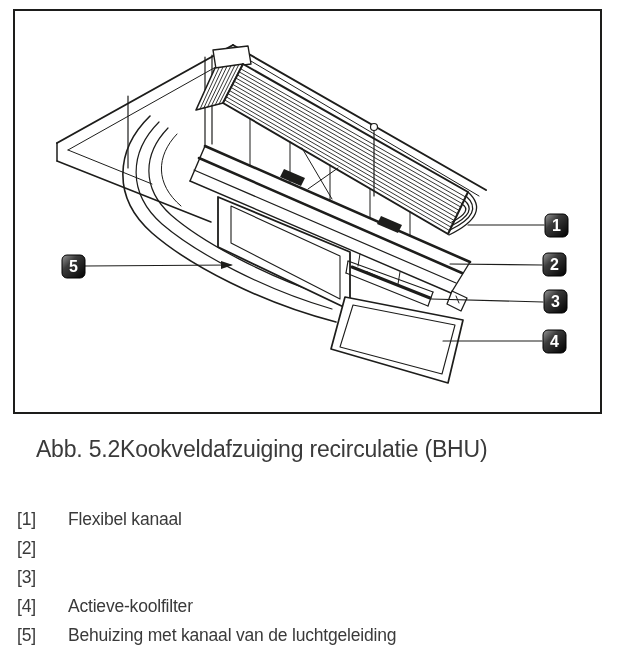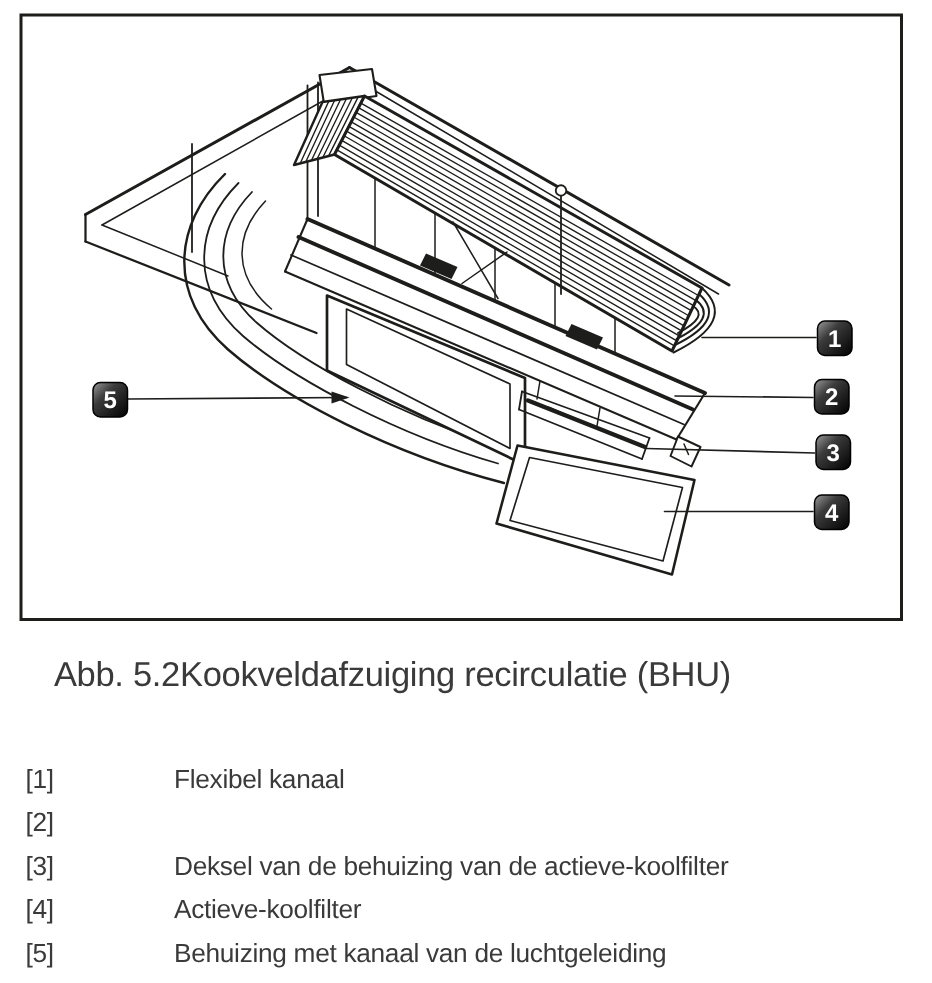--- a/index.html
+++ b/index.html
@@ -10,21 +10,21 @@
   .figure-svg{position:absolute;left:0;top:0;}
   .caption{
     position:absolute;left:17px;top:436px;font-size:23px;letter-spacing:-0.2px;
     white-space:nowrap;
     text-align:right;
   }
   .caption .cap-label{display:inline-block;min-width:103px;}
   .legend{position:absolute;left:17px;top:505px;font-size:17.5px;letter-spacing:-0.2px;}
   .legend-row{display:flex;height:29px;line-height:29px;align-items:center;}
   .legend-row .num{display:inline-block;width:51px;flex:0 0 51px;}
-  .legend-row .lbl{white-space:nowrap;margin-left:48px;}
+  .legend-row .lbl{white-space:nowrap;}
 </style>
 </head>
 <body>
 
 <div class="page">
 
   <svg class="figure-svg" width="621" height="430" viewBox="0 0 621 430">
     <defs>
       <linearGradient id="badgeGrad" x1="0" y1="0" x2="1" y2="1">
         <stop offset="0" stop-color="#9a9a9a"></stop>
@@ -173,21 +173,20 @@
   <div class="legend">
     <div class="legend-row">
       <span class="num">[1]</span>
       <span class="lbl">Flexibel kanaal</span>
     </div>
     <div class="legend-row">
       <span class="num">[2]</span>
     </div>
     <div class="legend-row">
       <span class="num">[3]</span>
-      <span class="lbl">Deksel van de behuizing van de actieve-koolfilter</span>
     </div>
     <div class="legend-row">
       <span class="num">[4]</span>
       <span class="lbl">Actieve-koolfilter</span>
     </div>
     <div class="legend-row">
       <span class="num">[5]</span>
       <span class="lbl">Behuizing met kanaal van de luchtgeleiding</span>
     </div>
   </div>

